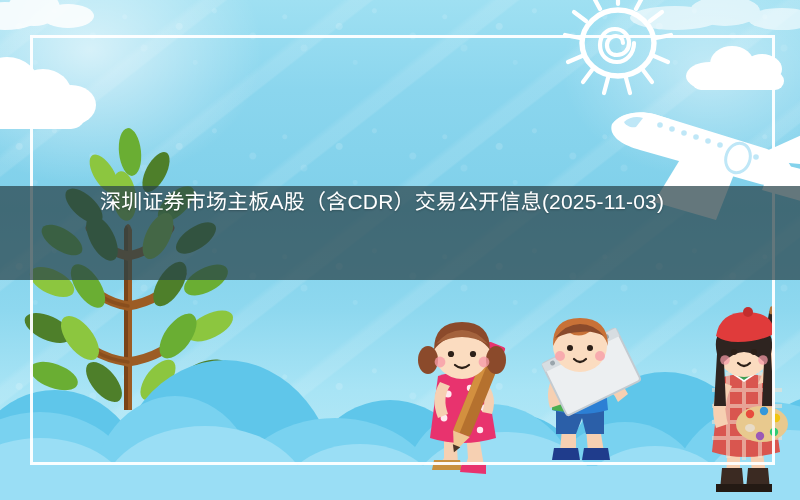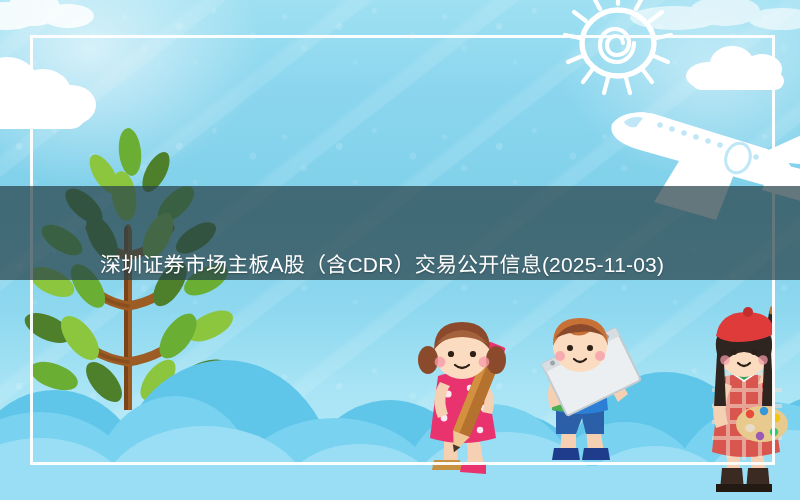--- a/index.html
+++ b/index.html
@@ -147,21 +147,21 @@
     pointer-events:none;
   }
 
   
   #title-band {
     position:absolute;
     left:0; top:186px;
     width:800px; height:94px;
     background:rgba(40,66,74,0.72);
     display:flex;
-    align-items:flex-end;
+    align-items:flex-start;
   }
   #title-text {
     color:#ffffff;
     font-size:21px;
     line-height:31px;
     font-weight:400;
     padding:0 0 0 100px;
     letter-spacing:.2px;
     text-shadow:0 1px 2px rgba(0,0,0,.25);
     white-space:normal;

